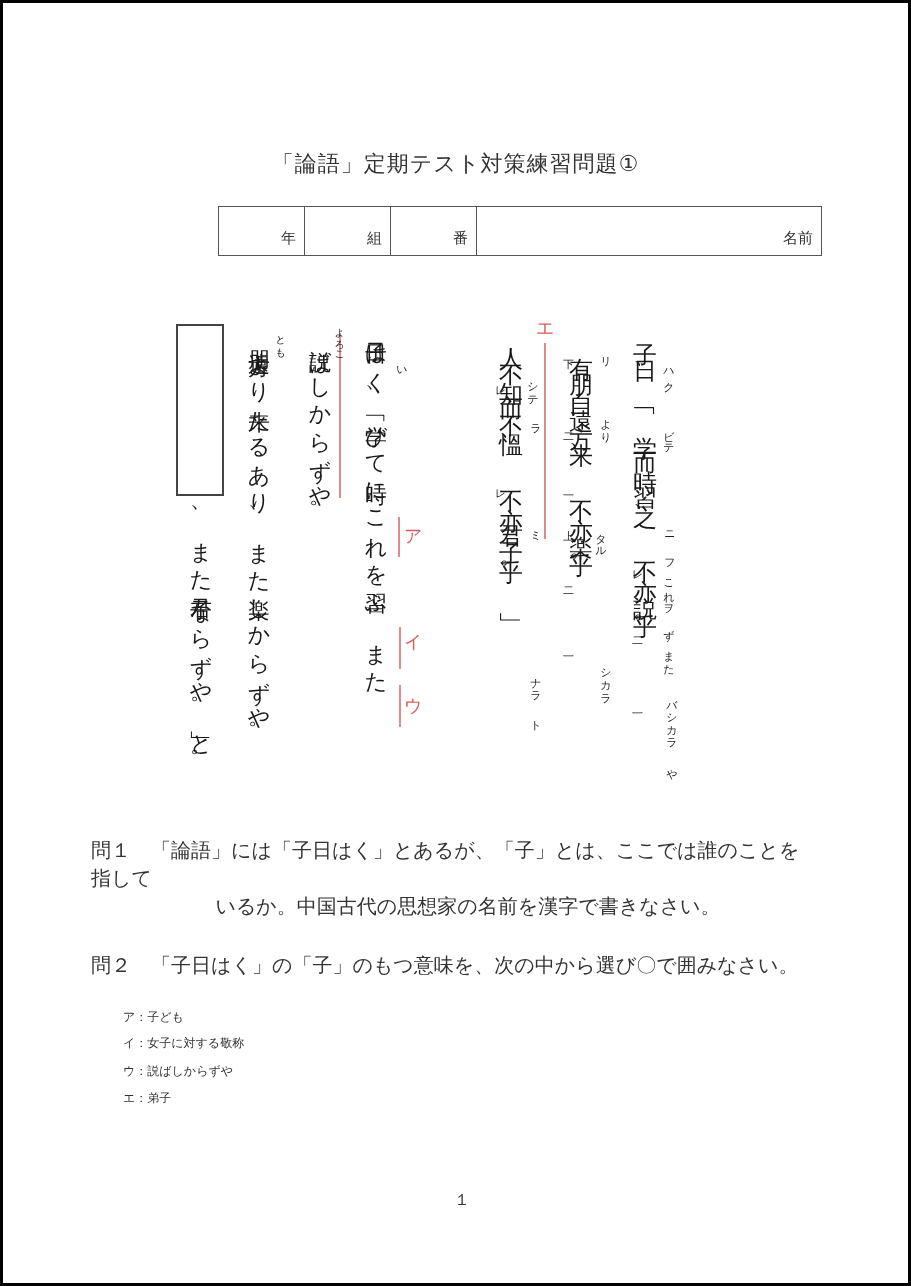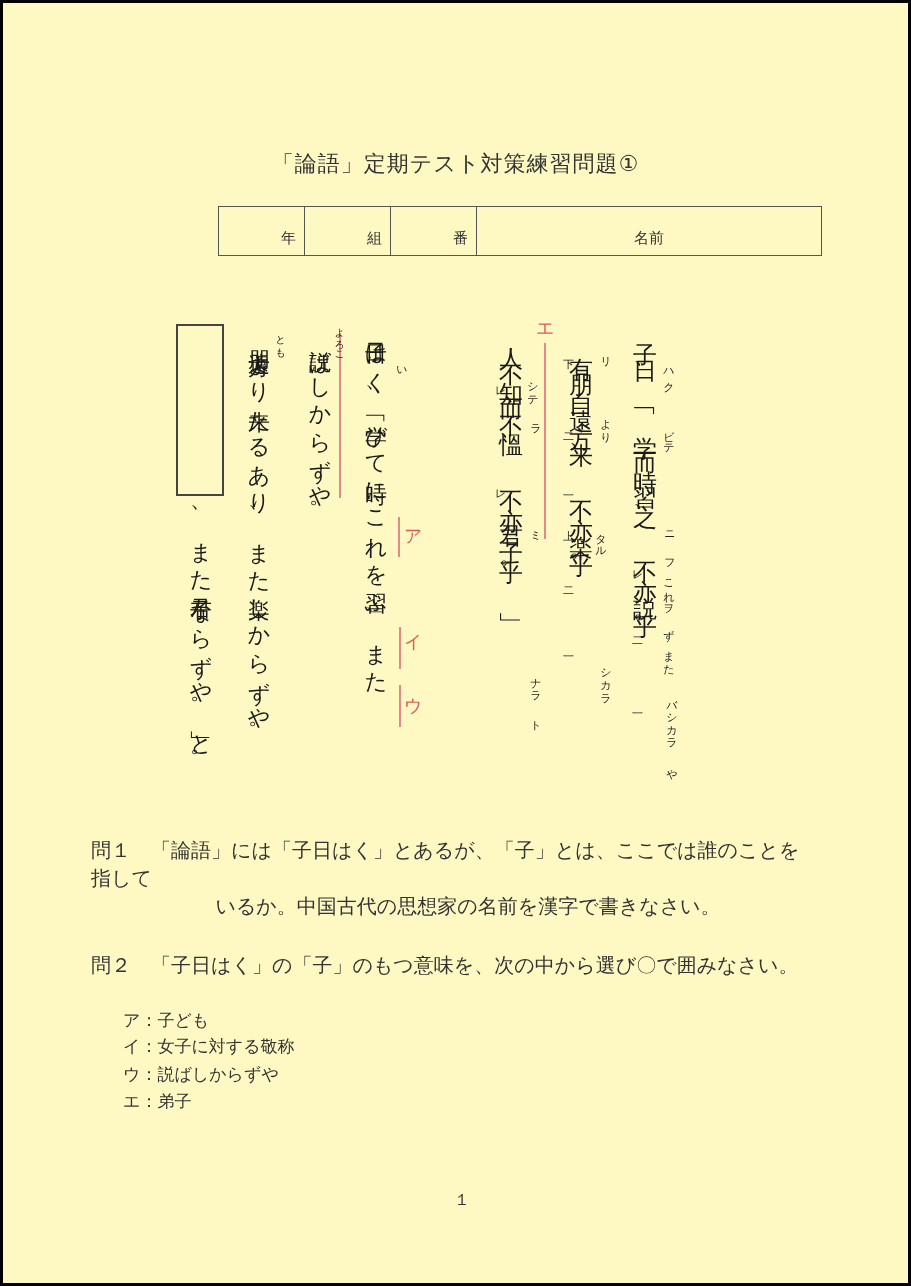--- a/index.html
+++ b/index.html
@@ -1,35 +1,35 @@
 <!DOCTYPE html>
 <html><head>
   <meta charset="utf-8">
   <style>
     * { box-sizing: border-box; margin: 0; padding: 0; }
     html, body { width: 911px; height: 1286px; background: #000; overflow: hidden; }
     body { font-family: "DejaVu Sans", "Liberation Sans", sans-serif; color: #222; }
     .page {
       position: absolute; left: 3px; top: 3px; width: 905px; height: 1280px;
-      background: #fef9c3;
+      background: #ffffff;
     }
     .title {
       position: absolute; left: 0; right: 0; top: 146px; text-align: center;
       font-size: 22px; letter-spacing: 1px; color: #333;
     }
     .name-table {
       position: absolute; left: 215px; top: 203px; width: 604px; height: 50px;
       border: 1px solid #555; display: flex;
     }
     .name-cell {
       height: 100%; border-right: 1px solid #555; display: flex;
       align-items: flex-end; justify-content: flex-end; padding: 0 8px 7px 0;
       font-size: 15px; color: #333;
     }
-    .name-cell:last-child { border-right: none; justify-content: center; padding-left: 8px; }
+    .name-cell:last-child { border-right: none; justify-content: flex-end; padding-left: 8px; }
     .c1 { width: 86px; } .c2 { width: 86px; } .c3 { width: 86px; } .c4 { flex: 1; }
 
     
     .vcol {
       position: absolute; writing-mode: vertical-rl; font-size: 22px; line-height: 1;
       color: #1a1a1a;
     }
     .kanbun { font-size: 24px; letter-spacing: 17px; font-family: "DejaVu Serif", serif; }
     .kana-col { font-size: 22px; letter-spacing: 2px; }
     .ruby {
@@ -41,21 +41,21 @@
     .red-label { position: absolute; color: #d85a5a; font-size: 18px; line-height: 1; }
 
     .answer-box {
       position: absolute; left: 173px; top: 321px; width: 48px; height: 172px;
       border: 2px solid #444;
     }
 
     .q { position: absolute; font-size: 20px; color: #333; line-height: 28px; }
     .q-num { display: inline-block; width: 60px; }
     .q-indent { padding-left: 34px; text-align: center; }
-    .opt { position: absolute; left: 120px; font-size: 17px; color: #333; }
+    .opt { position: absolute; left: 120px; font-size: 12px; color: #333; }
     .page-num { position: absolute; left: 451px; top: 1187px; font-size: 16px; color: #333; }
   </style>
 </head>
 <body>
 
 <div class="page">
 
   <div class="title">「論語」定期テスト対策練習問題①</div>
 
   <div class="name-table">

